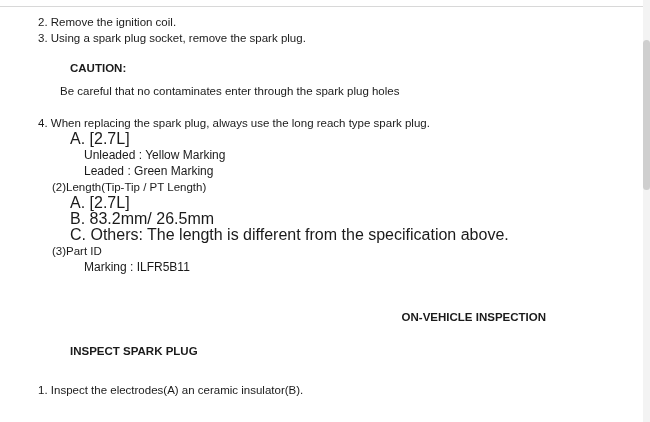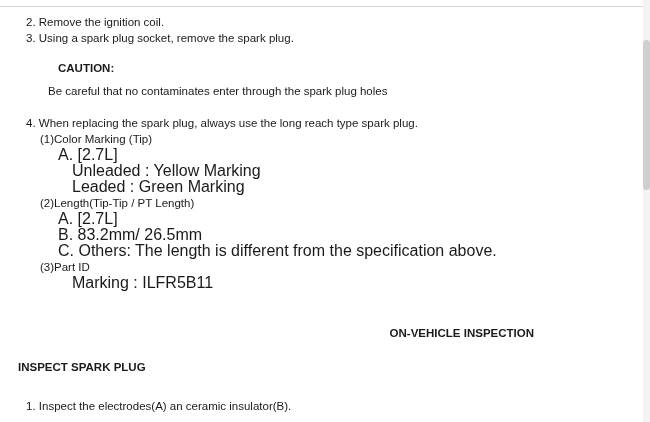--- a/index.html
+++ b/index.html
@@ -19,21 +19,21 @@
     position: absolute;
     top: 6px;
     left: 0;
     width: 650px;
     height: 1px;
     background: #d8d8d8;
   }
   .page {
     position: absolute;
     top: 0;
-    left: 0;
+    left: 12px;
     width: 564px;
     height: 422px;
     padding: 14px 30px 0 18px;
     box-sizing: border-box;
   }
   .scrollbar-track {
     position: absolute;
     top: 0;
     right: 0;
     width: 7px;
@@ -74,28 +74,28 @@
     margin-left: 4px;
   }
   .step4 {
     margin-top: 16px;
     margin-left: 8px;
     font-size: 11.5px;
     line-height: 16px;
   }
   .lvl1 { margin-left: 22px; font-size: 11.5px; line-height: 16px; }
   .lvl2 { margin-left: 40px; font-size: 16px; line-height: 16px; }
-  .lvl3 { margin-left: 54px; font-size: 16px; line-height: 16px; }
+  .lvl3 { margin-left: 54px; font-size: 12px; line-height: 16px; }
   .section-head {
     font-size: 11.5px;
     font-weight: bold;
     line-height: 16px;
   }
   .mt-big { margin-top: 34px; text-align: right; }
-  .mt-mid { margin-top: 18px; }
+  .mt-mid { margin-top: 18px; margin-left: 40px; }
   .inspect-step {
     margin-left: 8px;
     font-size: 11.5px;
     line-height: 16px;
     margin-top: 23px;
   }
 </style>
 </head>
 <body>
 
@@ -107,21 +107,20 @@
   <div class="line step">3. Using a spark plug socket, remove the spark plug.</div>
 
   <div class="caution-block">
     <div class="caution-title">CAUTION:</div>
     <div class="caution-text">Be careful that no contaminates enter through the spark plug holes</div>
   </div>
 
   <div class="step4">4. When replacing the spark plug, always use the long reach type spark plug.</div>
 
   <div>
-    <div class="lvl1">(1)Color Marking (Tip)</div>
     <div class="lvl2">A. [2.7L]</div>
     <div class="lvl3">Unleaded : Yellow Marking</div>
     <div class="lvl3">Leaded : Green Marking</div>
     <div class="lvl1">(2)Length(Tip-Tip / PT Length)</div>
     <div class="lvl2">A. [2.7L]</div>
     <div class="lvl2">B. 83.2mm/ 26.5mm</div>
     <div class="lvl2">C. Others: The length is different from the specification above.</div>
     <div class="lvl1">(3)Part ID</div>
     <div class="lvl3">Marking : ILFR5B11</div>
   </div>

